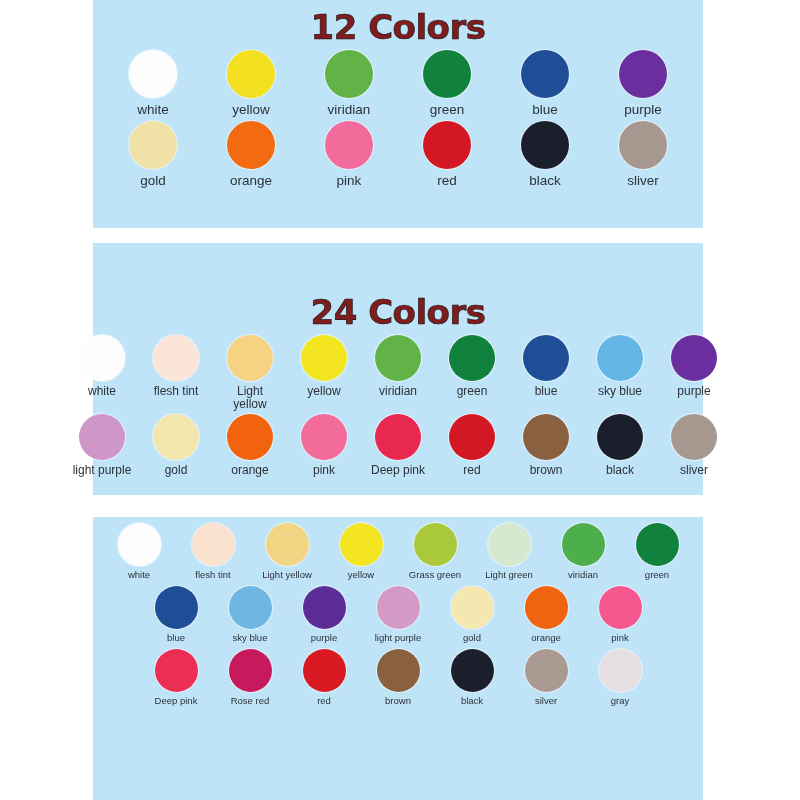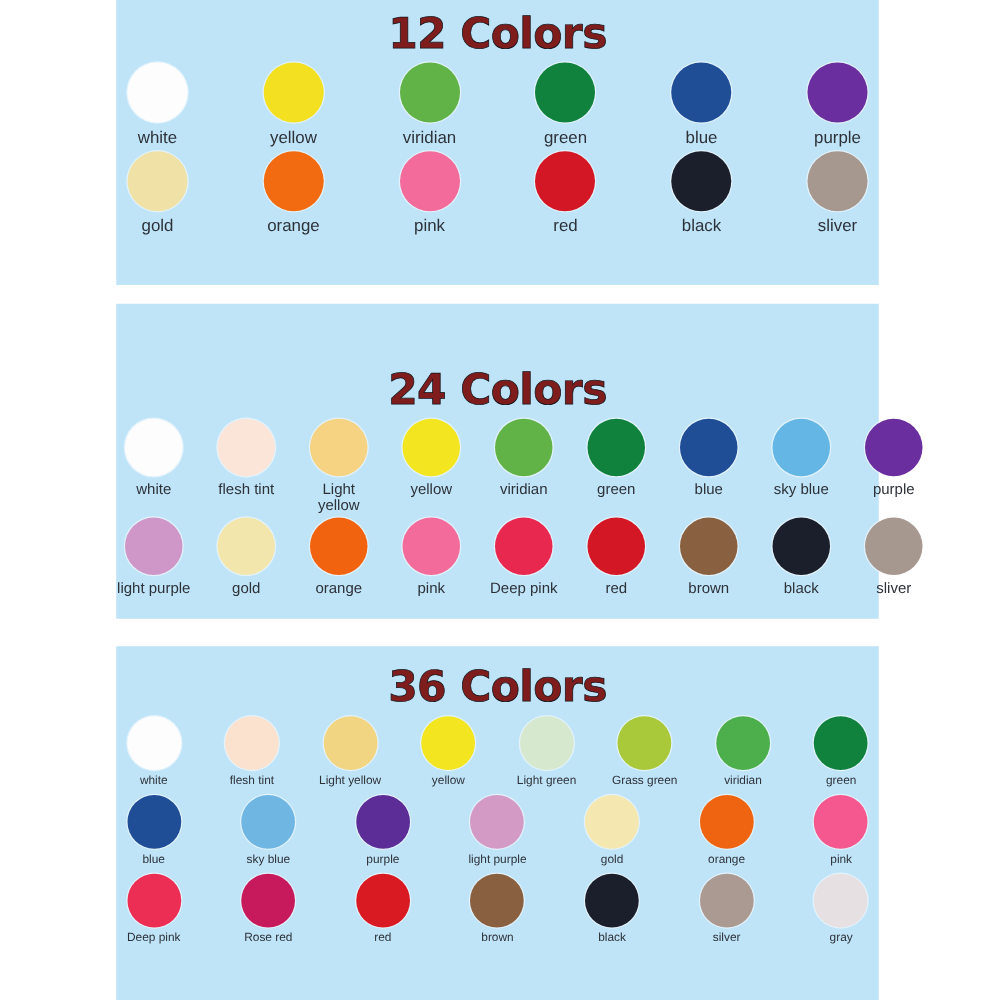--- a/index.html
+++ b/index.html
@@ -41,21 +41,21 @@
     -webkit-text-stroke: 0.6px #111318;
   }
   #panel-12 .panel-title { font-size: 34px; padding-top: 10px; }
   #panel-24 .panel-title { font-size: 34px; padding-top: 52px; }
   #panel-36 .panel-title { font-size: 34px; padding-top: 16px; }
 
   .rows { margin-top: 6px; }
 
   .row {
     display: flex;
-    justify-content: space-between;
+    justify-content: center;
     align-items: flex-start;
   }
 
   .cell {
     display: flex;
     flex-direction: column;
     align-items: center;
     justify-content: flex-start;
   }
 
@@ -227,46 +227,45 @@
           </div>
           <div class="cell">
             <div class="dot" title="sliver" style="background: rgb(166, 152, 143);"></div>
             <div class="swatch-label">sliver</div>
           </div>
         </div>
       </div>
   </div>
 
   <div class="panel" id="panel-36" style="background: rgb(191, 228, 248);">
-    <div class="panel-title">36 Colors</div>
     <div class="rows">
         <div class="row">
           <div class="cell">
             <div class="dot" title="white" style="background: rgb(253, 253, 253);"></div>
             <div class="swatch-label">white</div>
           </div>
           <div class="cell">
             <div class="dot" title="flesh tint" style="background: rgb(251, 226, 207);"></div>
             <div class="swatch-label">flesh tint</div>
           </div>
           <div class="cell">
             <div class="dot" title="Light yellow" style="background: rgb(242, 213, 130);"></div>
             <div class="swatch-label">Light yellow</div>
           </div>
           <div class="cell">
             <div class="dot" title="yellow" style="background: rgb(244, 229, 33);"></div>
             <div class="swatch-label">yellow</div>
           </div>
           <div class="cell">
+            <div class="dot" title="Grass green" style="background: rgb(169, 201, 58);"></div>
+            <div class="swatch-label">Grass green</div>
+          </div>
+          <div class="cell">
             <div class="dot" title="Light green" style="background: rgb(214, 232, 205);"></div>
             <div class="swatch-label">Light green</div>
-          </div>
-          <div class="cell">
-            <div class="dot" title="Grass green" style="background: rgb(169, 201, 58);"></div>
-            <div class="swatch-label">Grass green</div>
           </div>
           <div class="cell">
             <div class="dot" title="viridian" style="background: rgb(76, 175, 76);"></div>
             <div class="swatch-label">viridian</div>
           </div>
           <div class="cell">
             <div class="dot" title="green" style="background: rgb(17, 130, 61);"></div>
             <div class="swatch-label">green</div>
           </div>
         </div>

